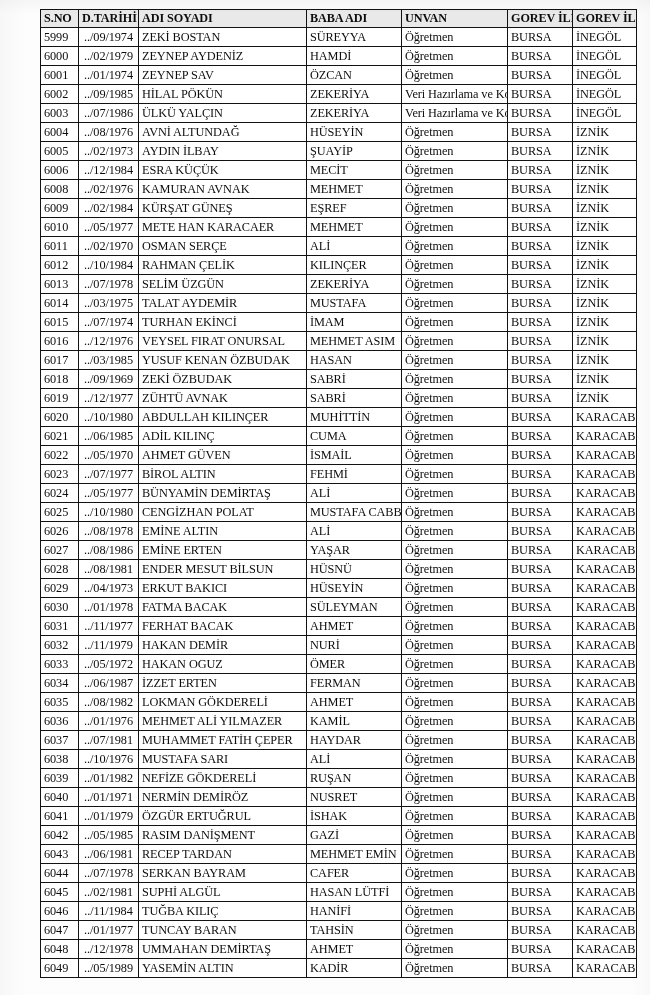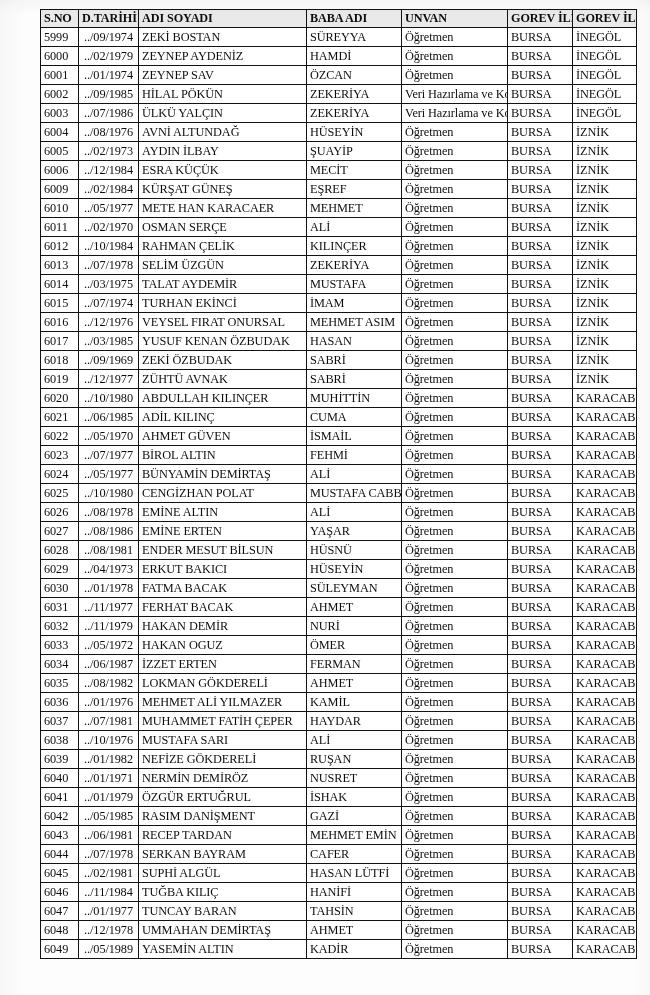--- a/index.html
+++ b/index.html
@@ -197,20 +197,29 @@
         <tr>
           <td class="cell-sno">6006</td>
           <td class="cell-date">../12/1984</td>
           <td class="cell-name">ESRA KÜÇÜK</td>
           <td class="cell-father">MECİT</td>
           <td class="cell-title">Öğretmen</td>
           <td class="cell-prov">BURSA</td>
           <td class="cell-dist">İZNİK</td>
         </tr>
         <tr>
+          <td class="cell-sno">6008</td>
+          <td class="cell-date">../02/1976</td>
+          <td class="cell-name">KAMURAN AVNAK</td>
+          <td class="cell-father">MEHMET</td>
+          <td class="cell-title">Öğretmen</td>
+          <td class="cell-prov">BURSA</td>
+          <td class="cell-dist">İZNİK</td>
+        </tr>
+        <tr>
           <td class="cell-sno">6009</td>
           <td class="cell-date">../02/1984</td>
           <td class="cell-name">KÜRŞAT GÜNEŞ</td>
           <td class="cell-father">EŞREF</td>
           <td class="cell-title">Öğretmen</td>
           <td class="cell-prov">BURSA</td>
           <td class="cell-dist">İZNİK</td>
         </tr>
         <tr>
           <td class="cell-sno">6010</td>

